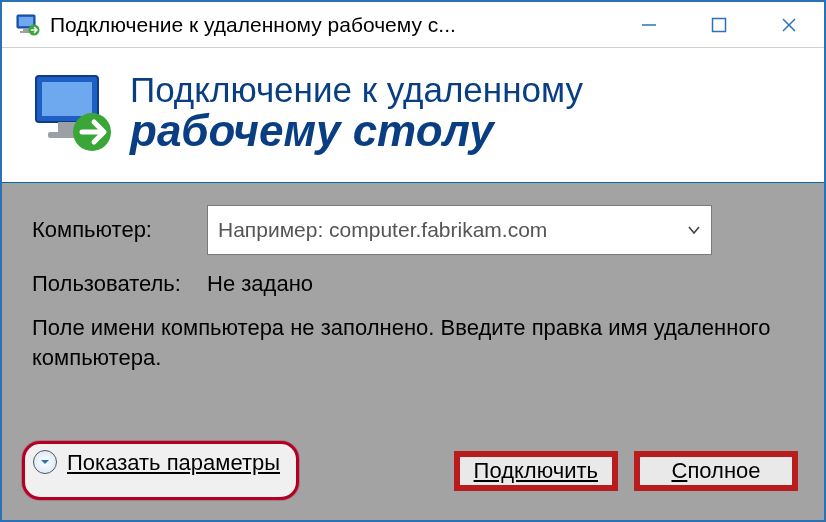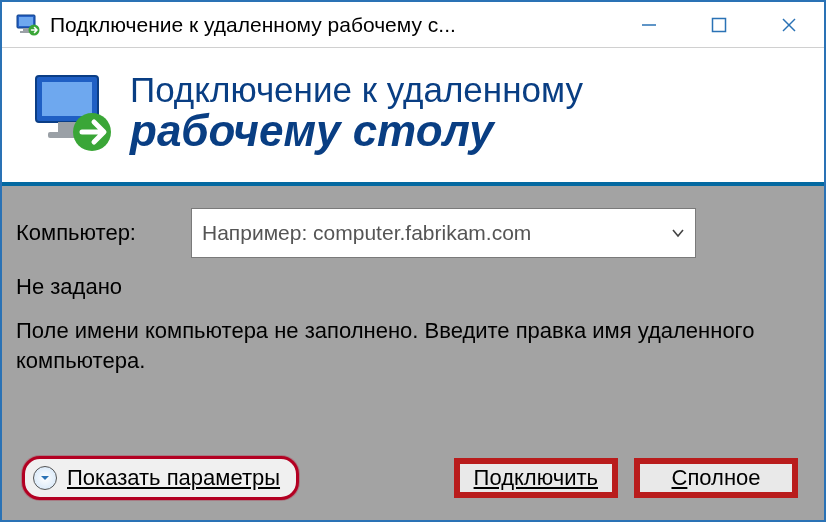--- a/index.html
+++ b/index.html
@@ -55,21 +55,21 @@
     color: #2a72b5;
   }
   .winbtn svg { width: 18px; height: 18px; }
   .winbtn.min svg, .winbtn.max svg, .winbtn.close svg { stroke: #2a72b5; stroke-width: 1.5; fill: none; }
 
   .header-banner {
     background: #fff;
     padding: 22px 28px 26px 28px;
     display: flex;
     align-items: center;
-    border-bottom: 4px solid #0369a1;
+    border-bottom: 1px solid #0369a1;
   }
   .banner-icon {
     width: 86px;
     height: 86px;
     margin-right: 14px;
     flex-shrink: 0;
   }
   .banner-icon svg { width: 86px; height: 86px; }
   .banner-text { line-height: 1.05; }
   .banner-line1 {
@@ -79,21 +79,21 @@
   }
   .banner-line2 {
     font-size: 44px;
     font-weight: 700;
     color: #093e83;
     font-style: italic;
   }
 
   .body-area {
     flex: 1;
-    padding: 22px 30px 0 14px;
+    padding: 22px 30px 0 30px;
     font-size: 22px;
     color: #000;
   }
   .row {
     display: flex;
     align-items: center;
     margin-bottom: 16px;
   }
   .row .lab {
     width: 175px;
@@ -134,22 +134,21 @@
     max-width: 740px;
   }
 
   .footer {
     padding: 10px 26px 20px 20px;
     display: flex;
     align-items: center;
   }
   .show-params {
     display: inline-flex;
-    align-items: center;
-    padding: 6px 16px 6px 8px;
+    padding: 6px 16px 21px 8px;
     font-size: 22px;
     background: #f0f0f0;
     border: 3px solid #b30022;
     border-radius: 18px;
     box-shadow: 0 0 0 1px rgba(179,0,34,.25);
     cursor: pointer;
   }
   .show-params .circ {
     width: 24px;
     height: 24px;
@@ -240,20 +239,21 @@
         <input type="text" placeholder="Например: computer.fabrikam.com" value="" style="">
         <span class="chev">
           <svg width="14" height="14" viewBox="0 0 14 14">
               <path d="M2 4 L7 10 L12 4" fill="none" stroke="#444" stroke-width="1.6"></path>
             </svg>
         </span>
       </div>
     </div>
 
     <div class="row user">
+      <div class="lab">Пользователь:</div>
       <div class="val">Не задано</div>
     </div>
 
     <div class="hint">Поле имени компьютера не заполнено. Введите правка имя удаленного компьютера.</div>
   </div>
 
   <div class="footer">
     <div class="show-params">
       <span class="circ">
         <svg viewBox="0 0 12 12">

